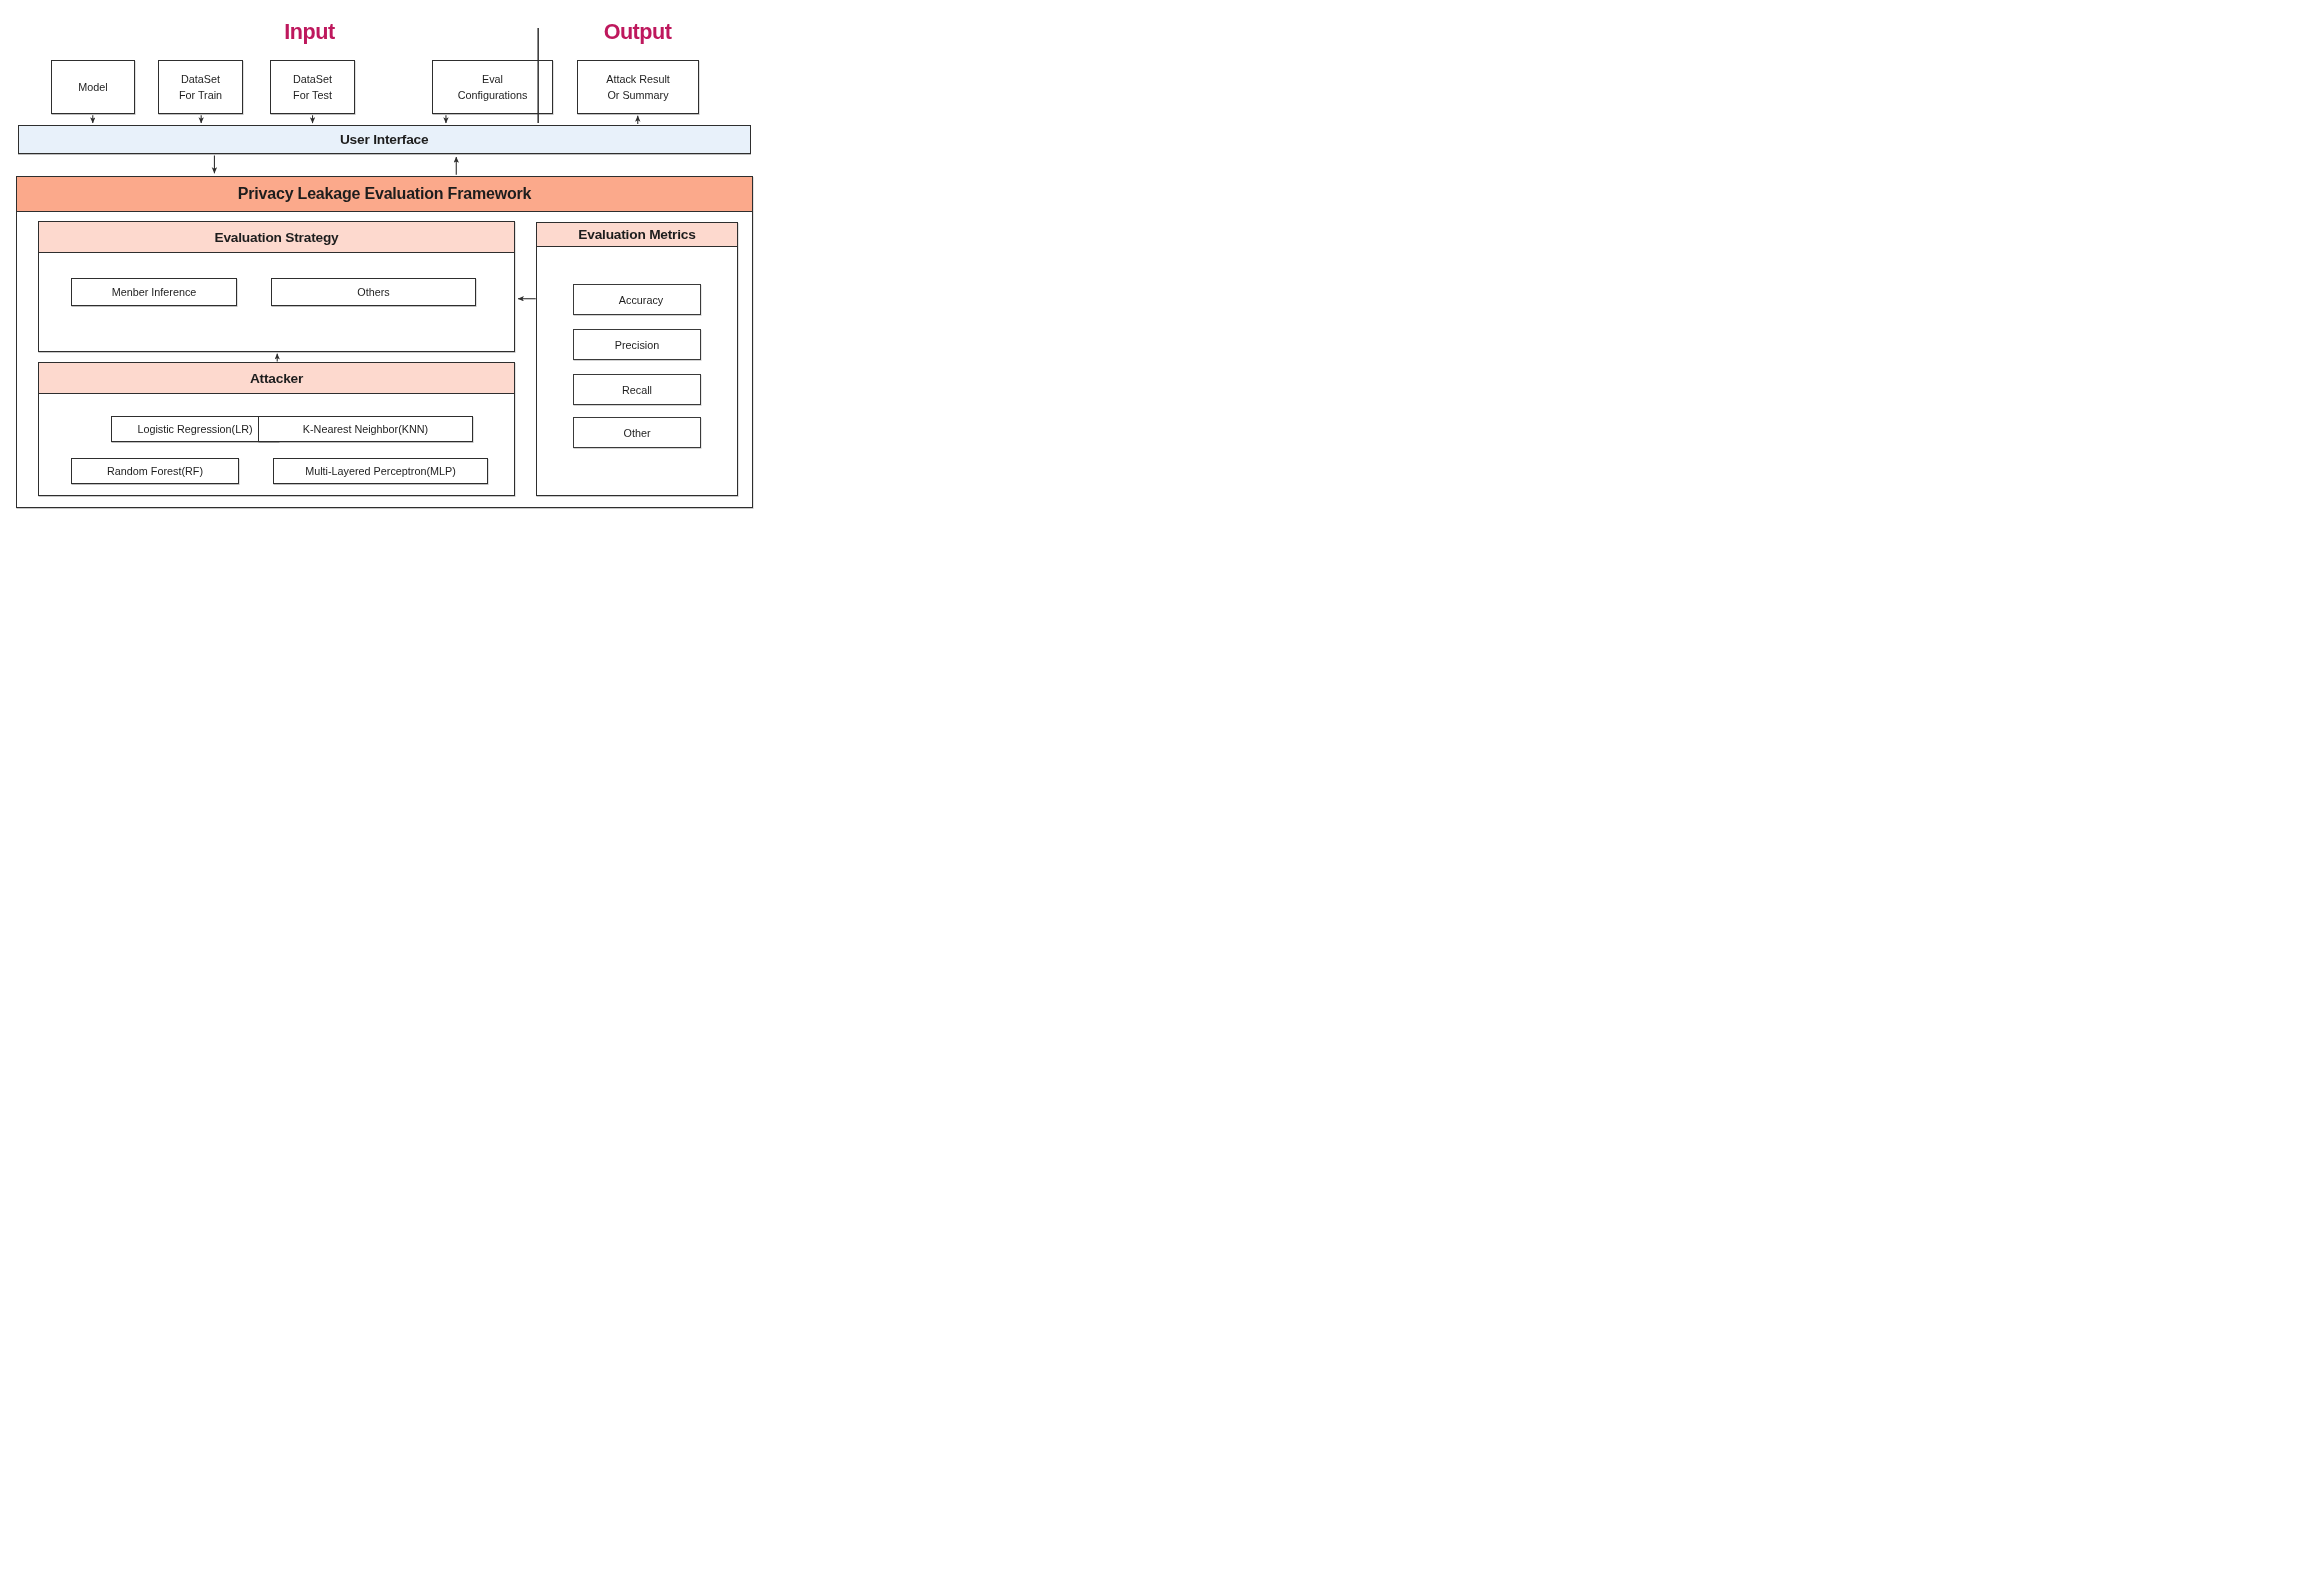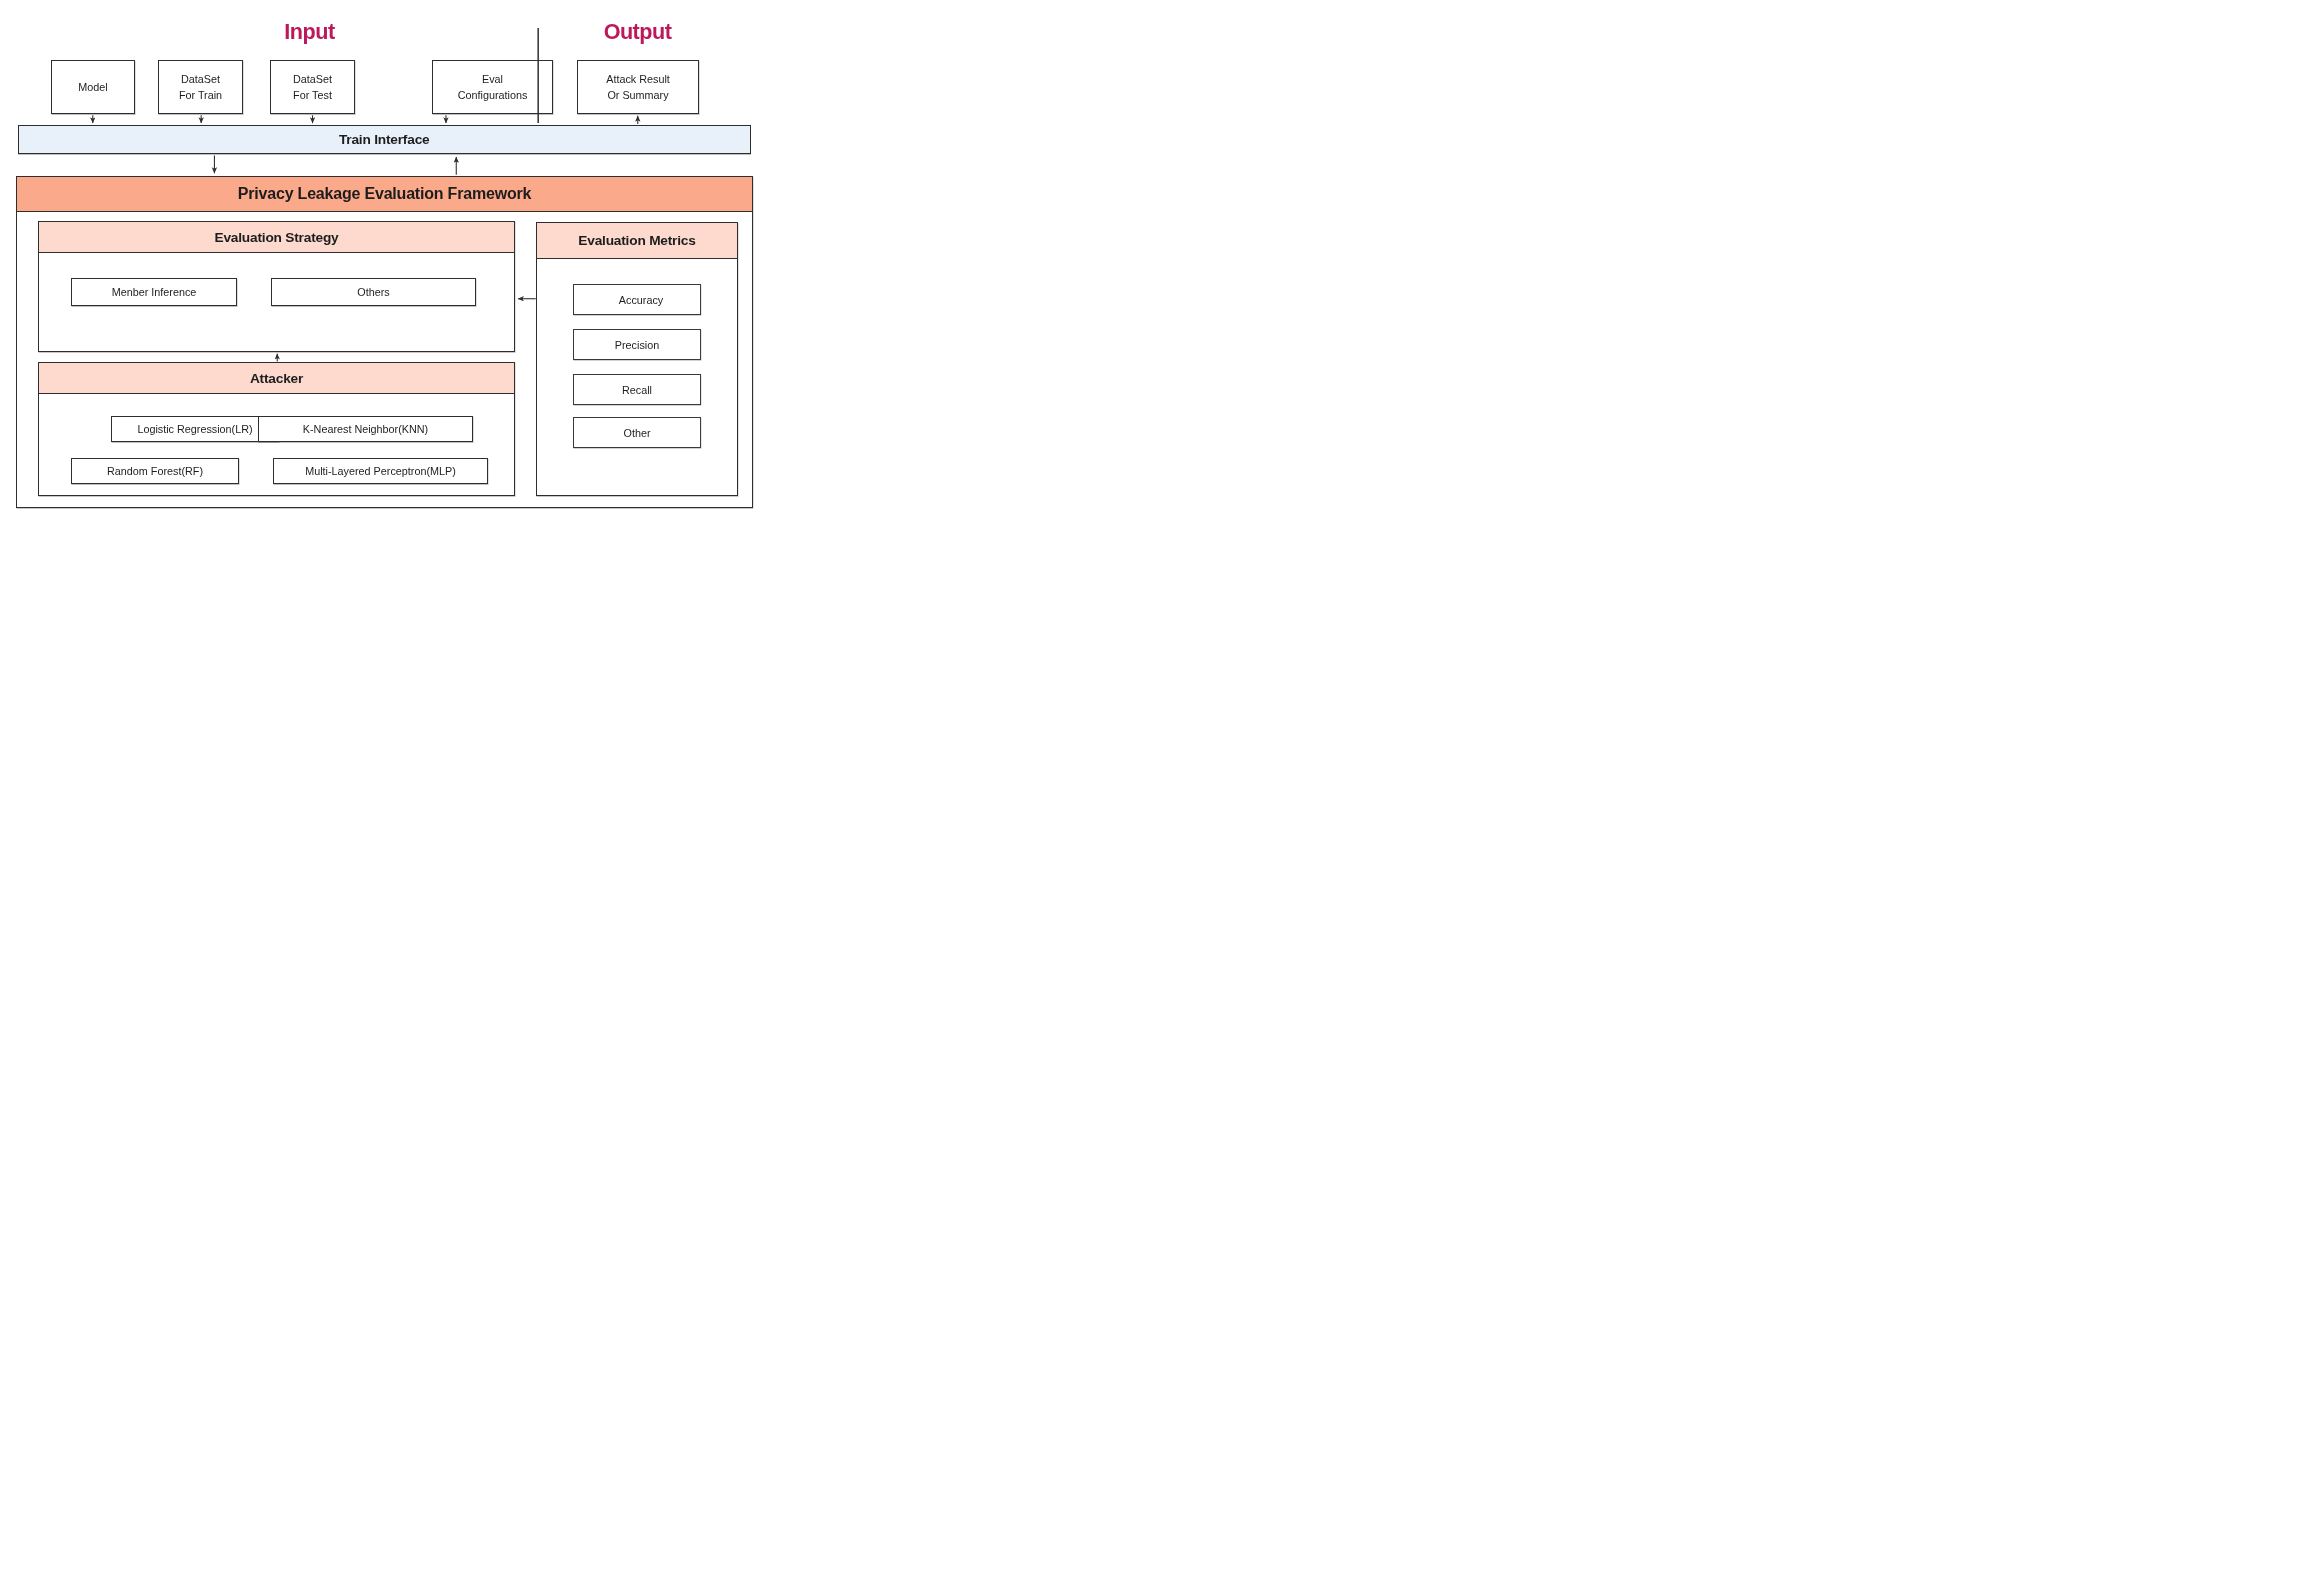--- a/index.html
+++ b/index.html
@@ -90,21 +90,21 @@
 For Train</div>
   <div class="iobox" style="left:270px; top:60px; width:85px; height:54px;">DataSet
 For Test</div>
   <div class="iobox" style="left:385px; top:60px; width:121px; height:54px;margin-left:47px;">Eval
 Configurations</div>
 
   <div class="iobox" style="left:577px; top:60px; width:122px; height:54px;">Attack Result
 Or Summary</div>
 
   <div class="ui-bar">
-    <span>Train Interface</span>
+    <span>User Interface</span>
   </div>
 
   <div class="fw">
     <div class="fw-header">
       <span>Privacy Leakage Evaluation Framework</span>
     </div>
   </div>
 
   <div class="section" style="left:38px; top:221px; width:477px; height:131px;">
     <div class="section-header">
@@ -118,21 +118,21 @@
     <div class="section-header">
       <span>Attacker</span>
     </div>
   </div>
   <div class="inner-box" style="left:71px; top:416px; width:168px; height:26px;margin-left:40px;">Logistic Regression(LR)</div>
   <div class="inner-box" style="left:258px; top:416px; width:215px; height:26px;">K-Nearest Neighbor(KNN)</div>
   <div class="inner-box" style="left:71px; top:458px; width:168px; height:26px;">Random Forest(RF)</div>
   <div class="inner-box" style="left:273px; top:458px; width:215px; height:26px;">Multi-Layered Perceptron(MLP)</div>
 
   <div class="section" style="left:536px; top:222px; width:202px; height:274px;">
-    <div class="section-header" style="height:36px;">
+    <div class="section-header" style="height:24px;">
       <span>Evaluation Metrics</span>
     </div>
   </div>
   <div class="metric-box" style="left:573px; top:284px; width:128px; height:31px;padding-left:8px;">Accuracy</div>
   <div class="metric-box" style="left:573px; top:329px; width:128px; height:31px;">Precision</div>
   <div class="metric-box" style="left:573px; top:374px; width:128px; height:31px;">Recall</div>
   <div class="metric-box" style="left:573px; top:417px; width:128px; height:31px;">Other</div>
 
   <svg class="overlay" width="758" height="518" viewBox="0 0 1545 1056">
     <defs>

